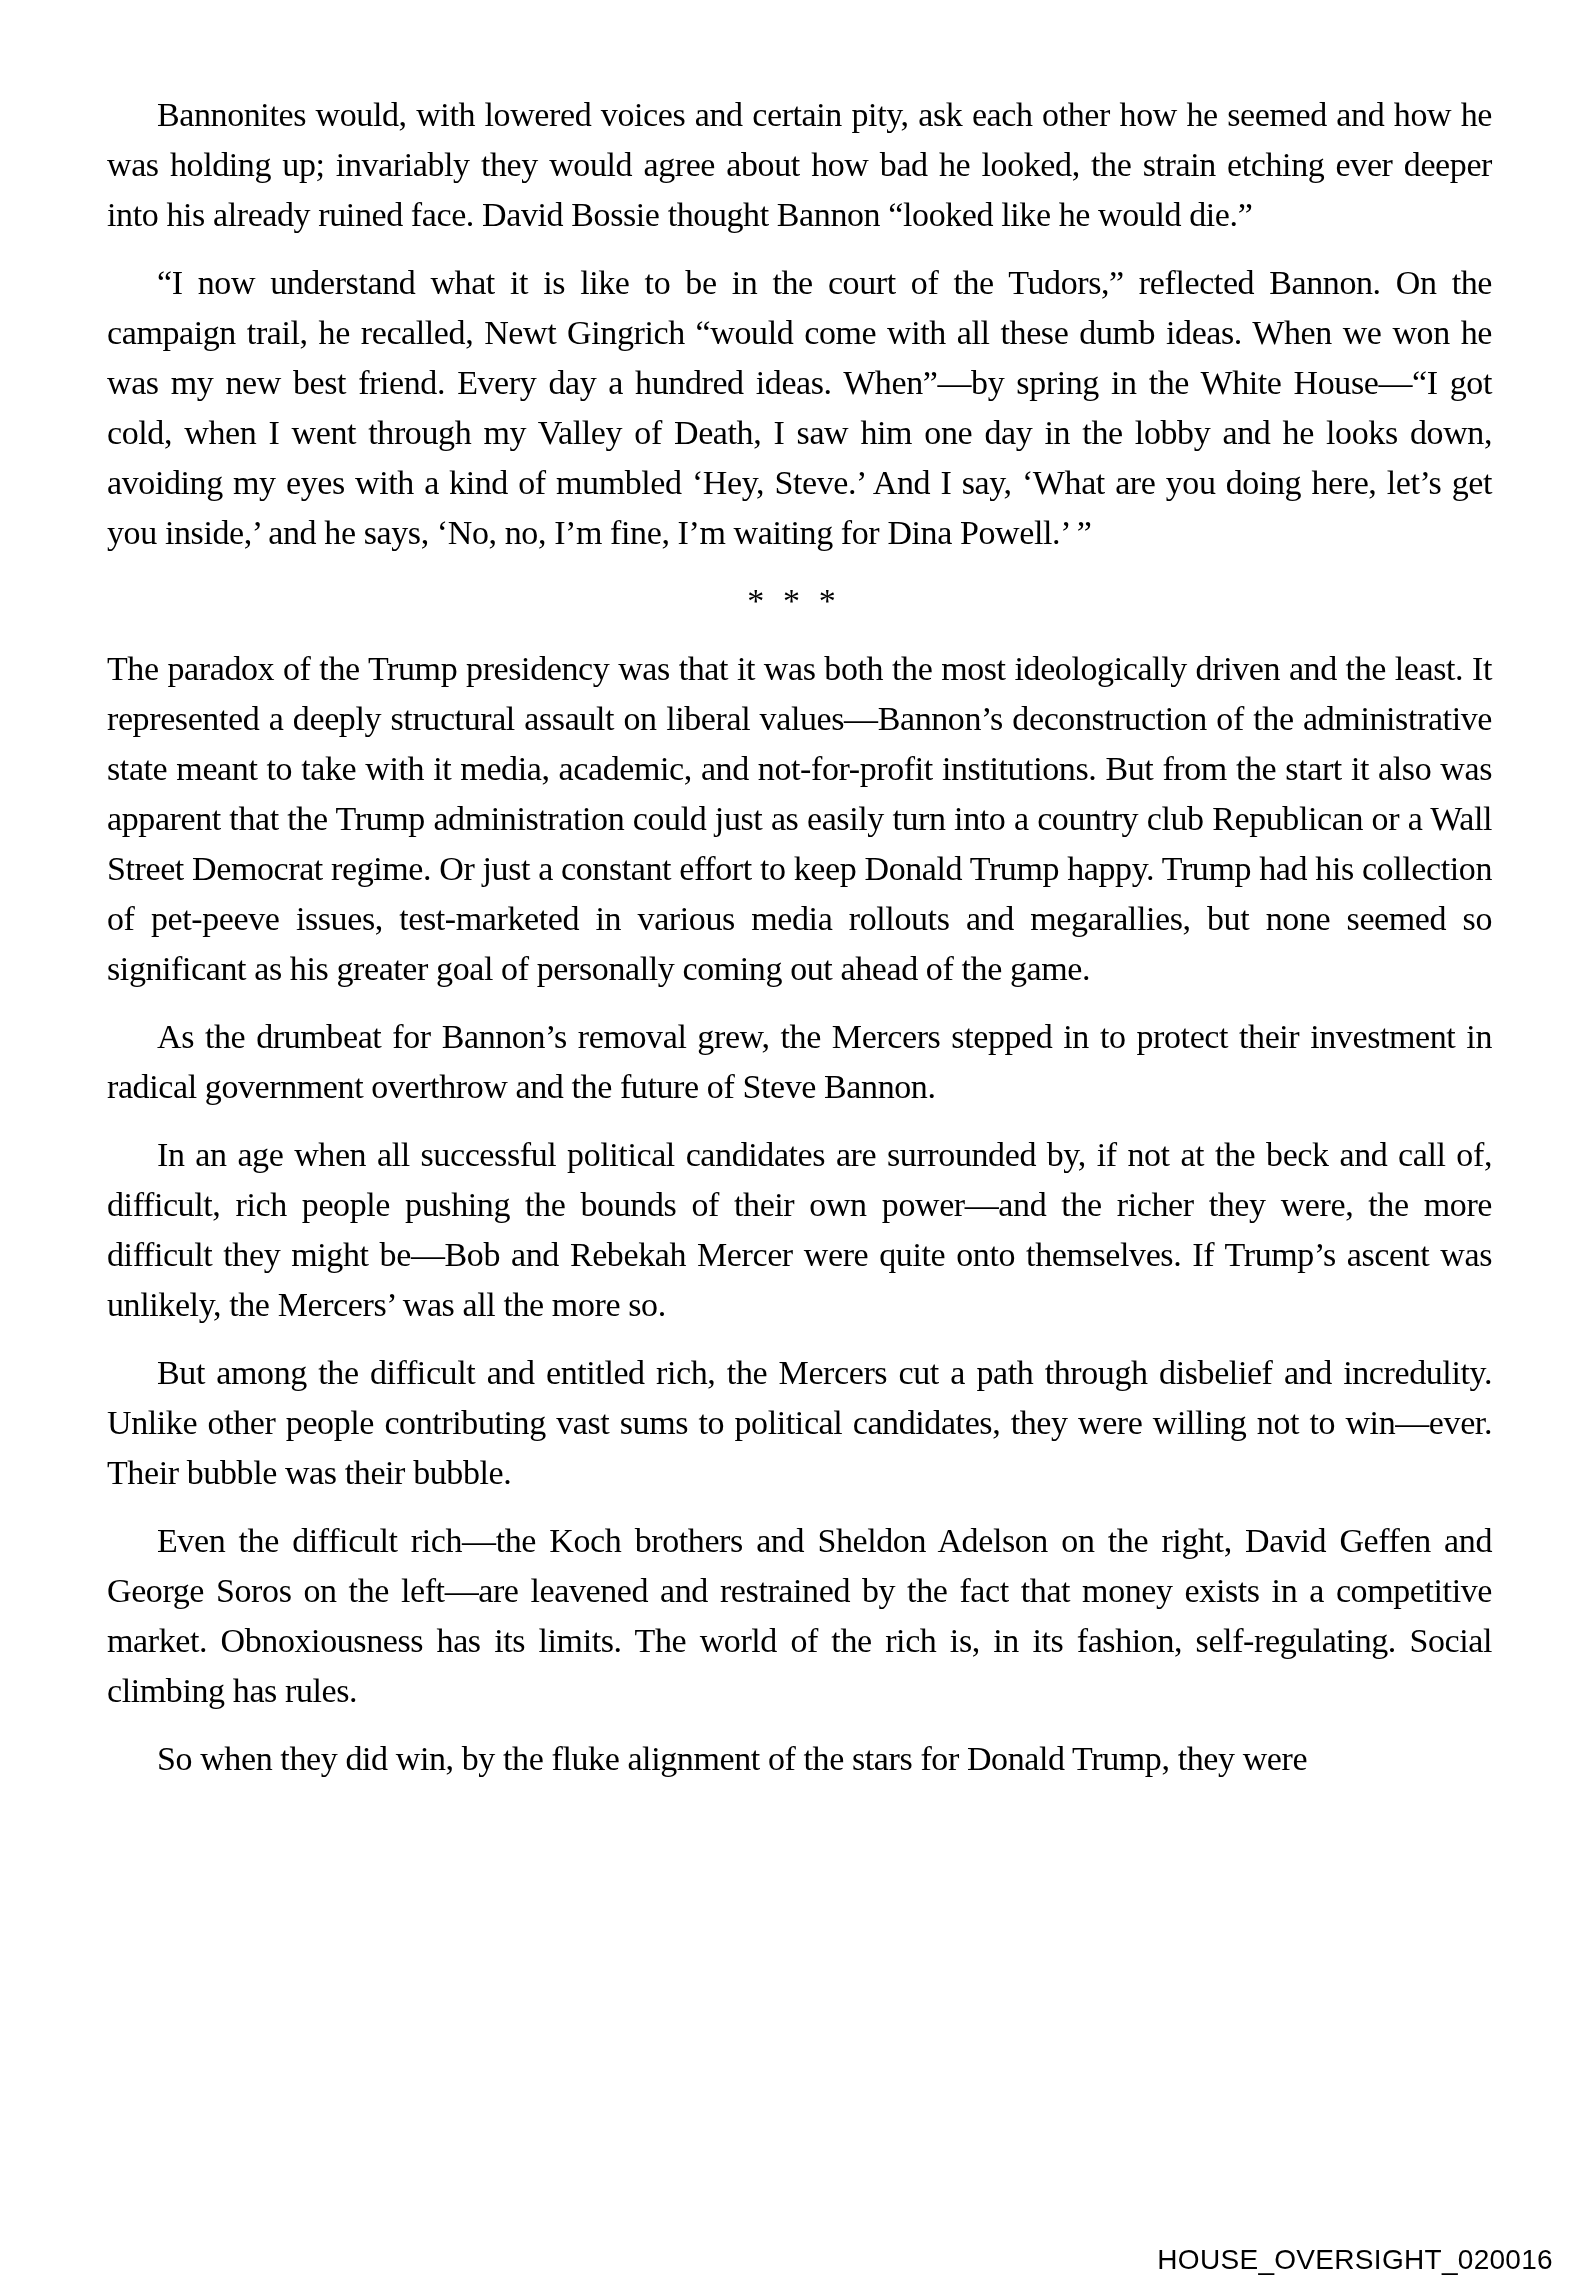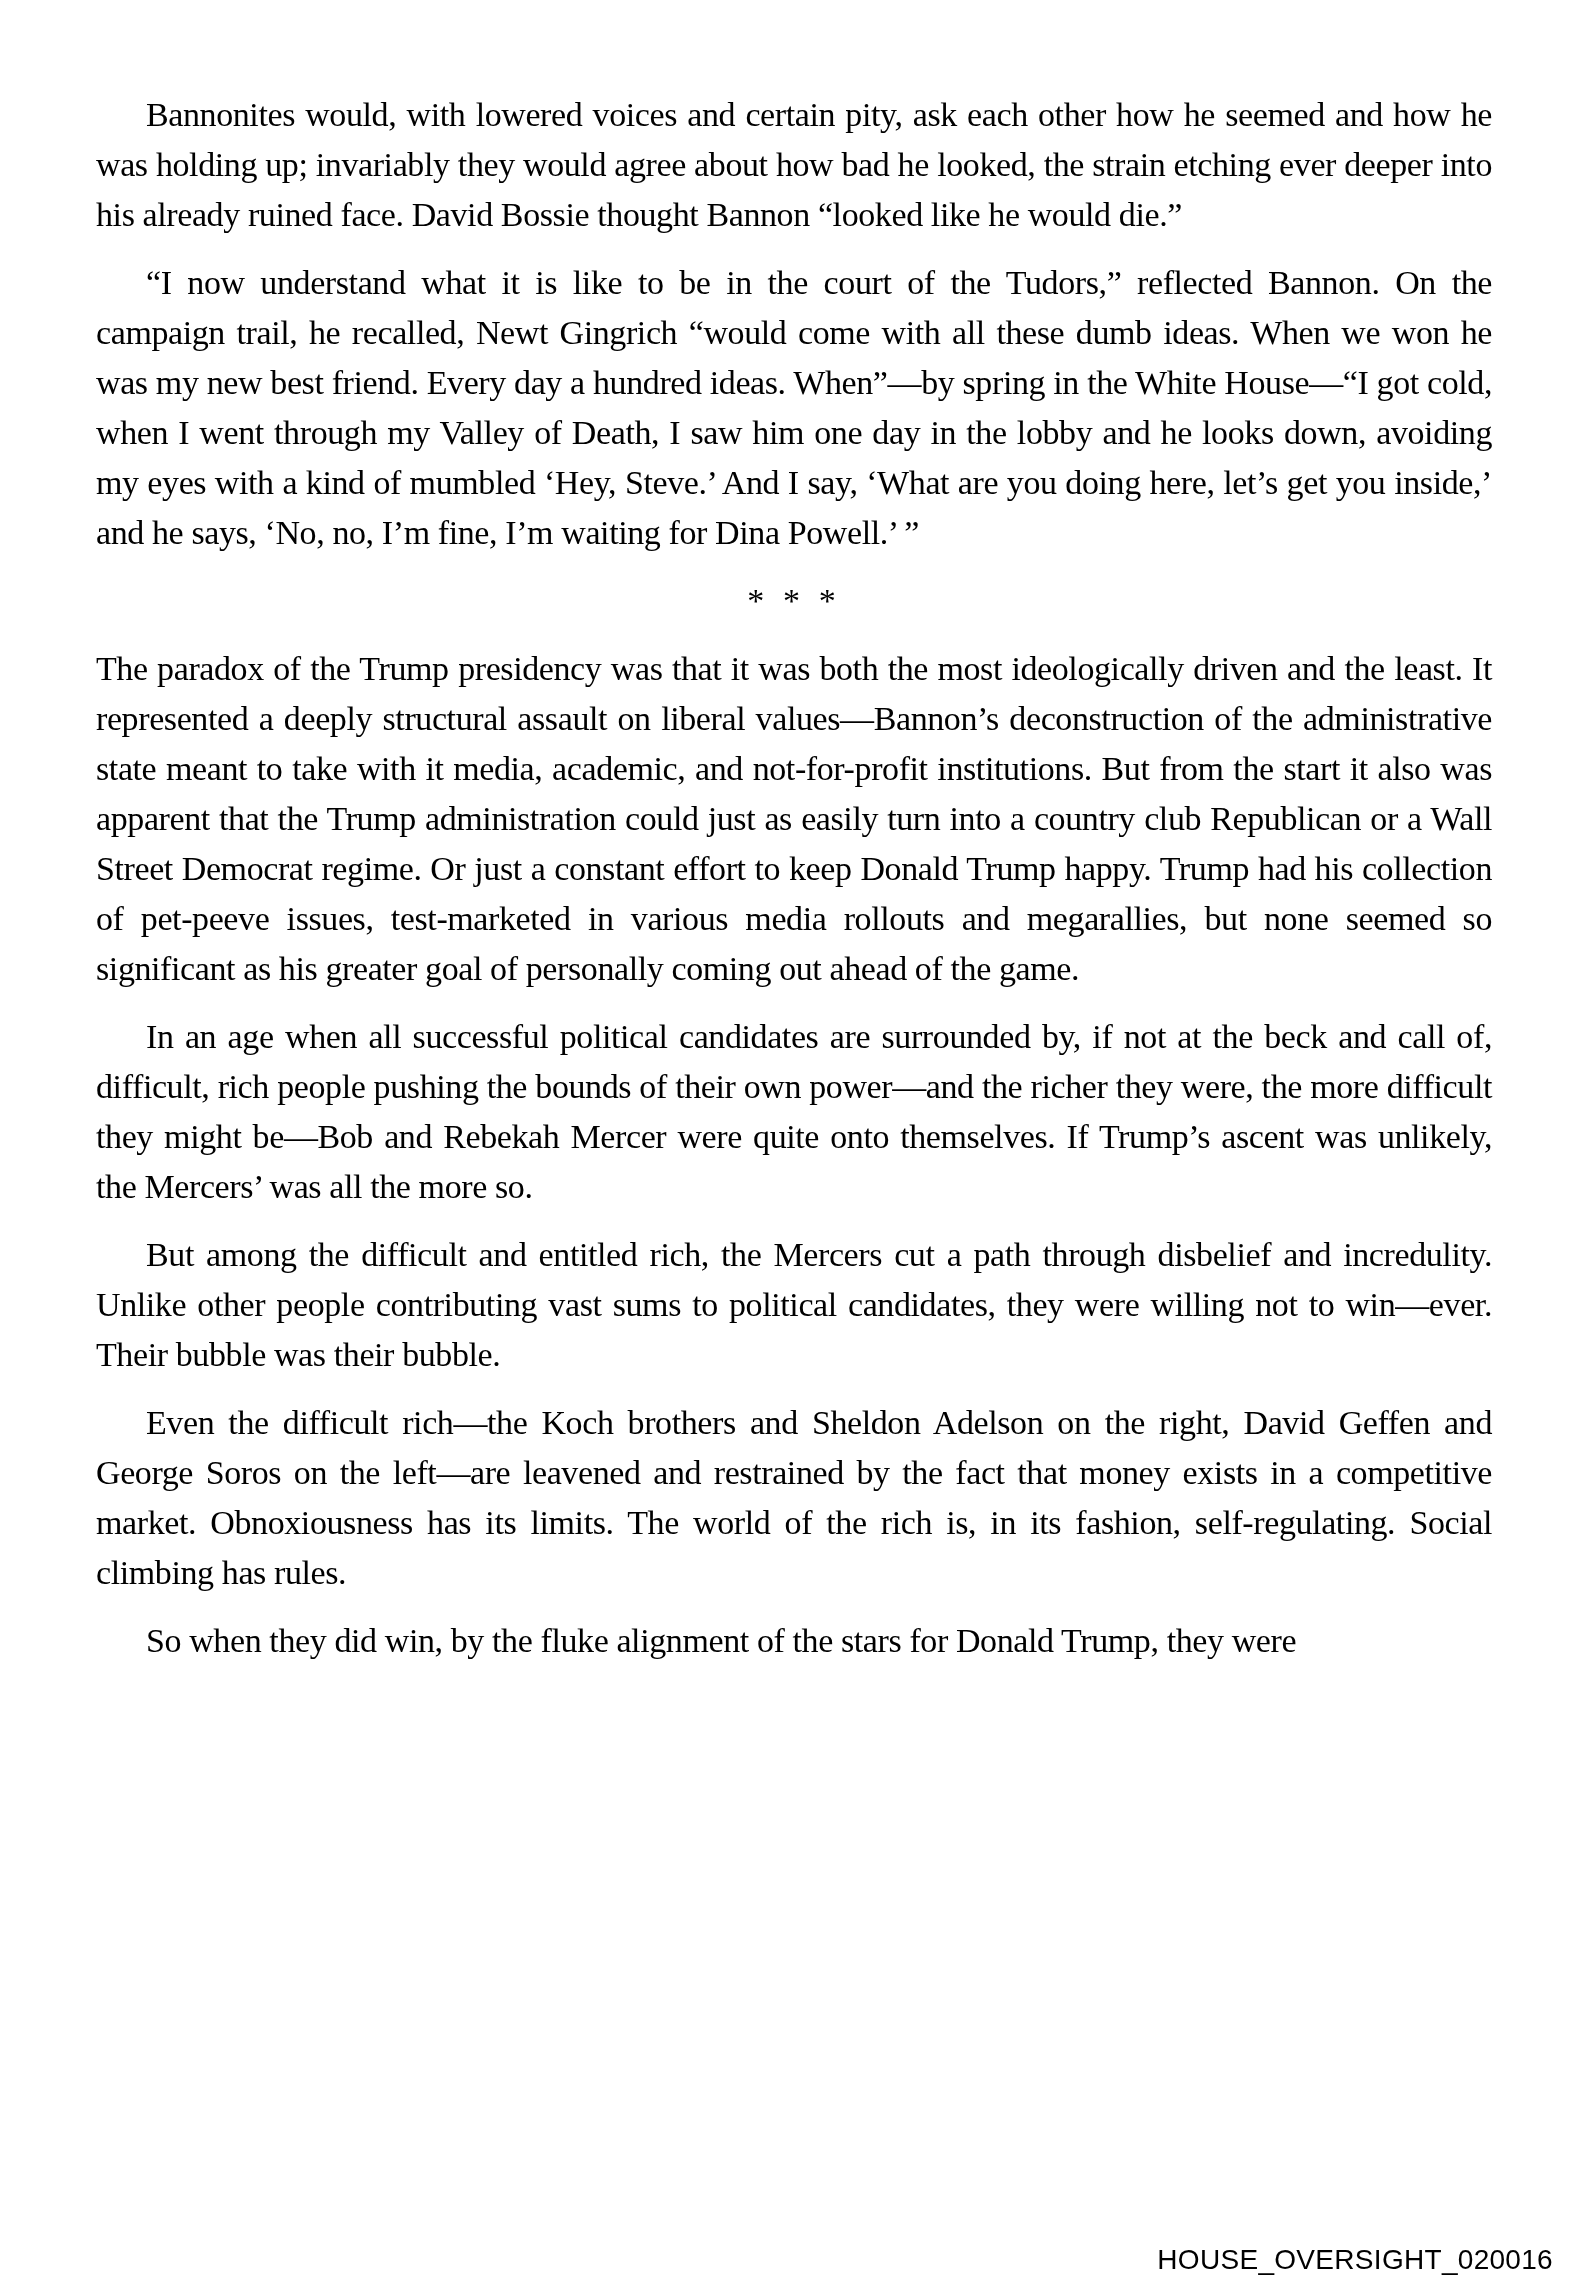--- a/index.html
+++ b/index.html
@@ -19,21 +19,21 @@
       left: 96px;
       top: 90px;
       width: 1396px;
       font-family: "Liberation Serif", "DejaVu Serif", serif;
       font-size: 34px;
       line-height: 50px;
       text-align: justify;
       letter-spacing: -0.4px;
     }
     .para {
-      margin: 0 0 18px 0;
+      margin: 0 0 18px 11px;
       text-indent: 50px;
     }
     .para.no-indent {
       text-indent: 0;
     }
     .separator {
       text-align: center;
       text-indent: 0;
       margin: 0 0 18px 0;
       letter-spacing: 5.1px;
@@ -51,20 +51,21 @@
 </head>
 <body>
 
 <div class="page">
   <p class="para">Bannonites would, with lowered voices and certain pity, ask each other how he seemed and how he was holding up; invariably they would agree about how bad he looked, the strain etching ever deeper into his already ruined face. David Bossie thought Bannon “looked like he would die.”</p>
   <p class="para">“I now understand what it is like to be in the court of the Tudors,” reflected Bannon. On the campaign trail, he recalled, Newt Gingrich “would come with all these dumb ideas. When we won he was my new best friend. Every day a hundred ideas. When”—by spring in the White House—“I got cold, when I went through my Valley of Death, I saw him one day in the lobby and he looks down, avoiding my eyes with a kind of mumbled ‘Hey, Steve.’ And I say, ‘What are you doing here, let’s get you inside,’ and he says, ‘No, no, I’m fine, I’m waiting for Dina Powell.’ ”</p>
 
   <div class="separator">* * *</div>
 
   <p class="para no-indent">The paradox of the Trump presidency was that it was both the most ideologically driven and the least. It represented a deeply structural assault on liberal values—Bannon’s deconstruction of the administrative state meant to take with it media, academic, and not-for-profit institutions. But from the start it also was apparent that the Trump administration could just as easily turn into a country club Republican or a Wall Street Democrat regime. Or just a constant effort to keep Donald Trump happy. Trump had his collection of pet-peeve issues, test-marketed in various media rollouts and megarallies, but none seemed so significant as his greater goal of personally coming out ahead of the game.</p>
+  <p class="para">As the drumbeat for Bannon’s removal grew, the Mercers stepped in to protect their investment in radical government overthrow and the future of Steve Bannon.</p>
   <p class="para">In an age when all successful political candidates are surrounded by, if not at the beck and call of, difficult, rich people pushing the bounds of their own power—and the richer they were, the more difficult they might be—Bob and Rebekah Mercer were quite onto themselves. If Trump’s ascent was unlikely, the Mercers’ was all the more so.</p>
   <p class="para">But among the difficult and entitled rich, the Mercers cut a path through disbelief and incredulity. Unlike other people contributing vast sums to political candidates, they were willing not to win—ever. Their bubble was their bubble.</p>
   <p class="para">Even the difficult rich—the Koch brothers and Sheldon Adelson on the right, David Geffen and George Soros on the left—are leavened and restrained by the fact that money exists in a competitive market. Obnoxiousness has its limits. The world of the rich is, in its fashion, self-regulating. Social climbing has rules.</p>
   <p class="para">So when they did win, by the fluke alignment of the stars for Donald Trump, they were</p>
 </div>
 
 <div class="bates">HOUSE_OVERSIGHT_020016</div>
 
 
 </body></html>

